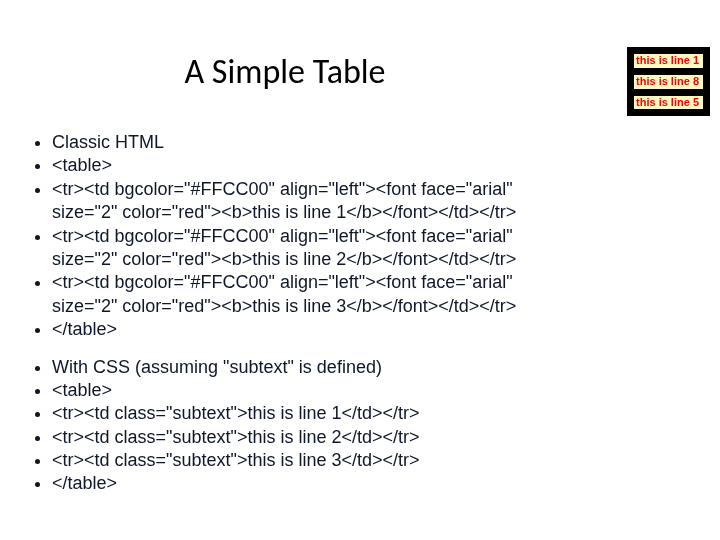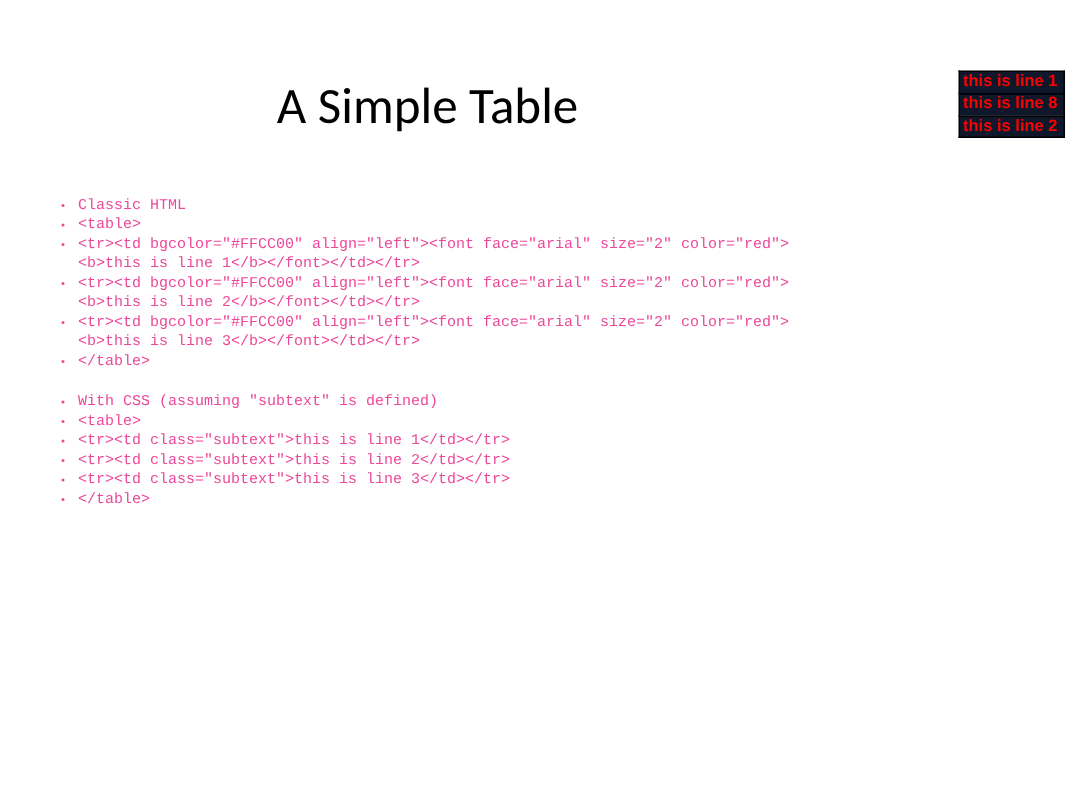--- a/index.html
+++ b/index.html
@@ -26,50 +26,50 @@
     font-size: 34px;
     font-weight: 400;
     color: #000;
     font-family: Calibri, Arial, sans-serif;
   }
   .content {
     position: absolute;
     top: 120px;
     left: 30px;
     width: 520px;
-    font-size: 10px;
+    font-size: 18px;
     line-height: 1.3;
-    font-family: Liberation Mono, monospace;
-    color: #ec4899;
+    font-family: Liberation Sans, sans-serif;
+    color: #0f172a;
   }
   .content ul {
     list-style: disc;
     margin: 0 0 14px 0;
     padding-left: 22px;
   }
   .content li {
     margin: 0;
     padding: 0;
   }
   .demo {
     position: absolute;
     top: 36px;
     right: 10px;
     border-collapse: collapse;
   }
   .demo td {
-    background: #0f172a;
+    background: #fef9c3;
     color: red;
     font-family: Arial, sans-serif;
     font-weight: bold;
     font-size: 11px;
     text-align: left;
     padding: 0 4px 0 2px;
     line-height: 1.25;
-    border: 1px solid #000000;
+    border: 7px solid #000000;
   }
 </style>
 </head>
 <body>
 
 <div class="slide">
 
   <div class="title">A Simple Table</div>
 
   <div class="content">
@@ -93,18 +93,18 @@
 
   <table class="demo">
     <tbody>
         <tr>
           <td>this is line 1</td>
         </tr>
     <tr>
           <td>this is line 8</td>
         </tr>
     <tr>
-          <td>this is line 2</td>
+          <td>this is line 5</td>
         </tr>
   </tbody>
     </table>
 
 </div>
 
 </body></html>

